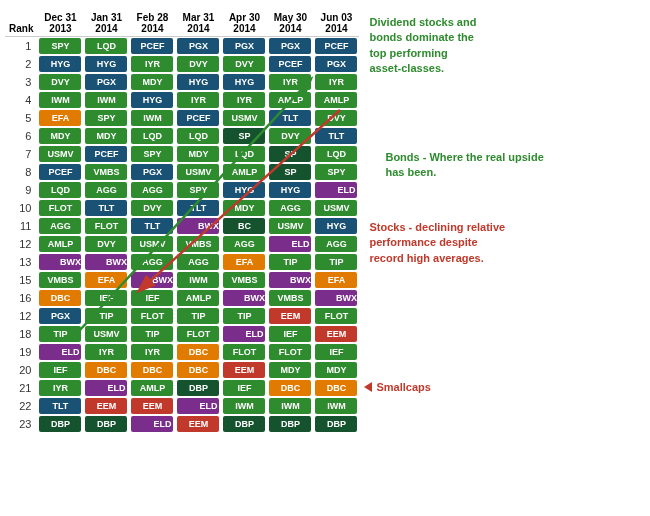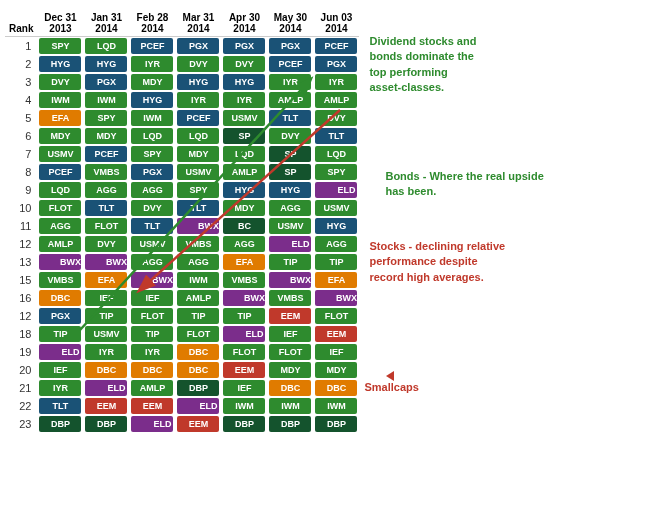--- a/index.html
+++ b/index.html
@@ -16,21 +16,20 @@
       display: flex;
       padding: 10px 5px;
     }
     .table-section {
       flex: 0 0 auto;
     }
     .annotations-section {
       flex: 1;
       position: relative;
       padding-left: 10px;
-      margin-top: 19px;
     }
     table {
       border-collapse: collapse;
     }
     th {
       text-align: center;
       font-weight: bold;
       font-size: 10px;
       padding: 2px 4px;
       vertical-align: bottom;
@@ -363,21 +362,21 @@
         <span>has been.</span>
       </span>
     </div>
     <div class="annotation-box" style="top:210px; left:10px;">
       <span class="annotation-red">
         <span>Stocks - declining relative</span><br>
         <span>performance despite</span><br>
         <span>record high averages.</span>
       </span>
     </div>
-    <div class="arrow-label" style="position:absolute; bottom:40px; left:5px;flex-direction:column;">
+    <div class="arrow-label" style="position:absolute; bottom:40px; left:5px;">
       <div class="arrow-head-left"></div>
       <span>Smallcaps</span>
     </div>
   </div>
 </div>
 
 <svg class="arrows" style="position:absolute;top:0;left:0;width:650px;height:516px;pointer-events:none;">
 
   <defs>
     <marker id="arrowGreen" markerWidth="8" markerHeight="8" refX="6" refY="3" orient="auto">

